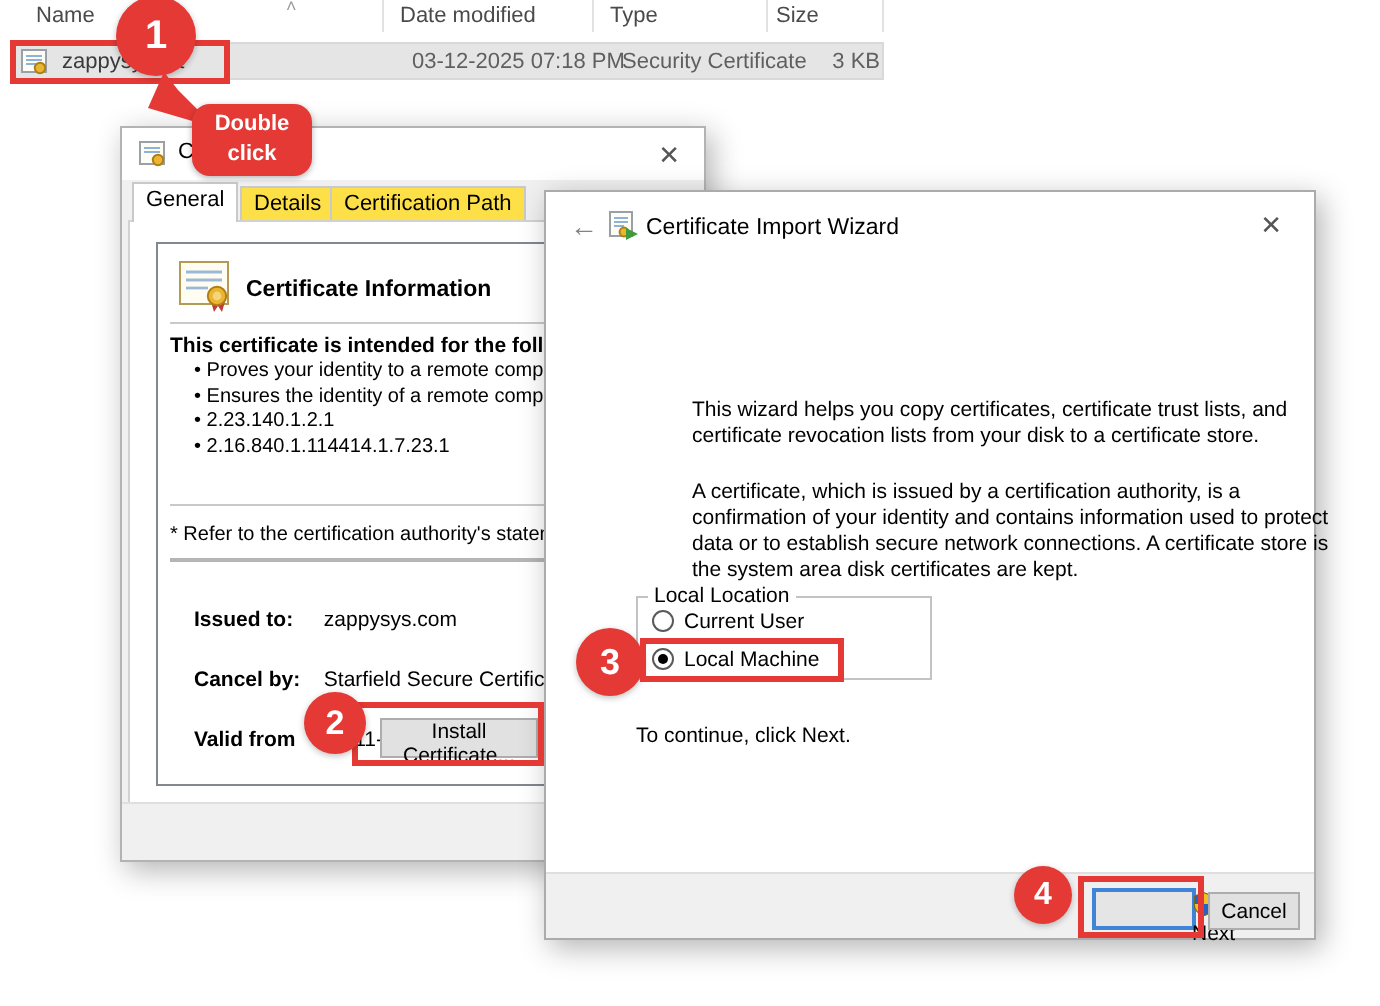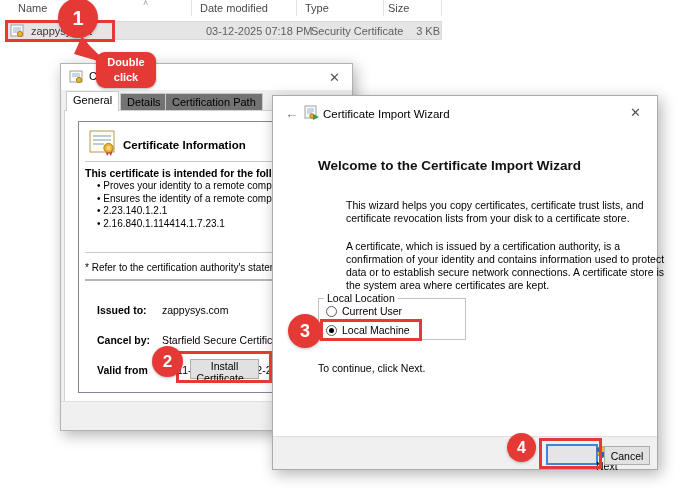--- a/index.html
+++ b/index.html
@@ -18,39 +18,39 @@
 
   
   .window { position:absolute; background:#fff; border:1px solid #b3b3b3; box-shadow:3px 4px 14px rgba(0,0,0,0.30); }
   .close-x { position:absolute; color:#555; font-size:13px; line-height:13px; cursor:default; }
 
   
   #cert-dialog { left:60px; top:63px; width:293px; height:368px; background:#f0f0f0; }
   #cert-dialog .titlebar { position:absolute; left:0; top:0; right:0; height:26px; background:#fff; }
   #cert-dialog .title-text { position:absolute; left:28px; top:6px; font-size:11px; color:#000; }
   #cert-dialog .close-x { right:12px; top:7px; }
-  .tab { position:absolute; top:29px; height:18px; font-size:11px; color:#000; background:#737373;
+  .tab { position:absolute; top:29px; height:18px; font-size:11px; color:#000; background:#fde047;
          border:1px solid #c9c9c9; border-bottom:none; padding:2px 6px 0 6px; white-space:nowrap; }
   .tab.active { background:#fff; top:27px; height:20px; z-index:3; }
   .tabpage { position:absolute; left:3px; top:46px; width:286px; height:293px; background:#fff; border:1px solid #d2d2d2; }
   .cert-frame { position:absolute; left:13px; top:10px; width:264px; height:272px; border:1px solid #828790; background:#fff; }
   .certinfo-title { position:absolute; left:44px; top:17px; font-size:11.5px; font-weight:bold; color:#000; }
   .hr1 { position:absolute; left:6px; right:6px; top:39px; height:1px; background:#c9c9c9; }
   .intended { position:absolute; left:6px; top:45px; width:252px; font-size:10.5px; font-weight:bold; white-space:nowrap; overflow:hidden; }
   .bullets { position:absolute; left:18px; top:58px; font-size:10px; color:#000; }
   .bullets div { line-height:12.5px; white-space:nowrap; }
   .bullets div::before { content:"• "; }
   .hr2 { position:absolute; left:6px; right:6px; top:130px; height:1px; background:#c9c9c9; }
   .refer { position:absolute; left:6px; top:140px; width:252px; font-size:10px; white-space:nowrap; overflow:hidden; }
   .hr3 { position:absolute; left:6px; right:6px; top:157px; height:2px; background:#b5b5b5; }
   .field-row { position:absolute; left:18px; font-size:10.5px; white-space:nowrap; }
   .field-row b { display:inline-block; width:62px; }
   .btn { position:absolute; background:#e1e1e1; border:1px solid #adadad; font-size:10.5px;
          font-family:"Liberation Sans",sans-serif; text-align:center; color:#000; padding:0; }
-  #install-btn { left:111px; top:237px; width:69px; height:20px; }
+  #install-btn { left:111px; top:237px; width:79px; height:20px; }
   #issuer-btn { left:190px; top:237px; width:88px; height:20px; }
   #cert-footer { position:absolute; left:0; right:0; bottom:0; height:29px; background:#f0f0f0; border-top:1px solid #dfdfdf; }
 
   
   #wizard { left:272px; top:95px; width:386px; height:375px; border:1px solid #ababab; }
   #wizard .close-x { right:16px; top:10px; }
   .wiz-back { position:absolute; left:12px; top:9px; color:#838383; font-size:14px; }
   .wiz-apptitle { position:absolute; left:50px; top:12px; font-size:11.5px; color:#000; }
   .wiz-heading { position:absolute; left:45px; top:62px; font-size:13.5px; font-weight:bold; color:#111; }
   .wiz-para { position:absolute; left:45px; width:334px; font-size:10.5px; line-height:13px; color:#000;margin-left:28px; }
@@ -194,23 +194,22 @@
           <rect x="1" y="1" width="11" height="12" fill="#fdfdf5" stroke="#9aa0a8"></rect>
           <line x1="3" y1="4" x2="10" y2="4" stroke="#8fb2d9"></line>
           <line x1="3" y1="6" x2="10" y2="6" stroke="#8fb2d9"></line>
           <line x1="3" y1="8" x2="8" y2="8" stroke="#8fb2d9"></line>
           <circle cx="8" cy="11" r="2.2" fill="#eab531" stroke="#b07f14"></circle>
           <polygon points="9,9 15,12 9,15" fill="#3e9b3e"></polygon>
         </svg>
     </span>
     <span class="wiz-apptitle txt">Certificate Import Wizard</span>
 
-    <div class="wiz-heading txt">Welcome to the Certificate Import Wizard</div>
     <div class="wiz-para" style="top:103px">This wizard helps you copy certificates, certificate trust lists, and certificate revocation lists from your disk to a certificate store.</div>
-    <div class="wiz-para" style="top:144px">A certificate, which is issued by a certification authority, is a confirmation of your identity and contains information used to protect data or to establish secure network connections. A certificate store is the system area where certificates are kept.</div>
+    <div class="wiz-para" style="top:144px">A certificate, which is issued by a certification authority, is a confirmation of your identity and contains information used to protect data or to establish secure network connections. A certificate store is the system area disk certificates are kept.</div>
 
     <div class="groupbox"></div>
     <div class="groupbox-label">Local Location</div>
     <div class="radio-row" style="top:209px">
       <span class="radio"></span><span>Current User</span>
     </div>
     <div class="radio-row" style="top:228px">
       <span class="radio selected"></span><span>Local Machine</span>
     </div>
 

